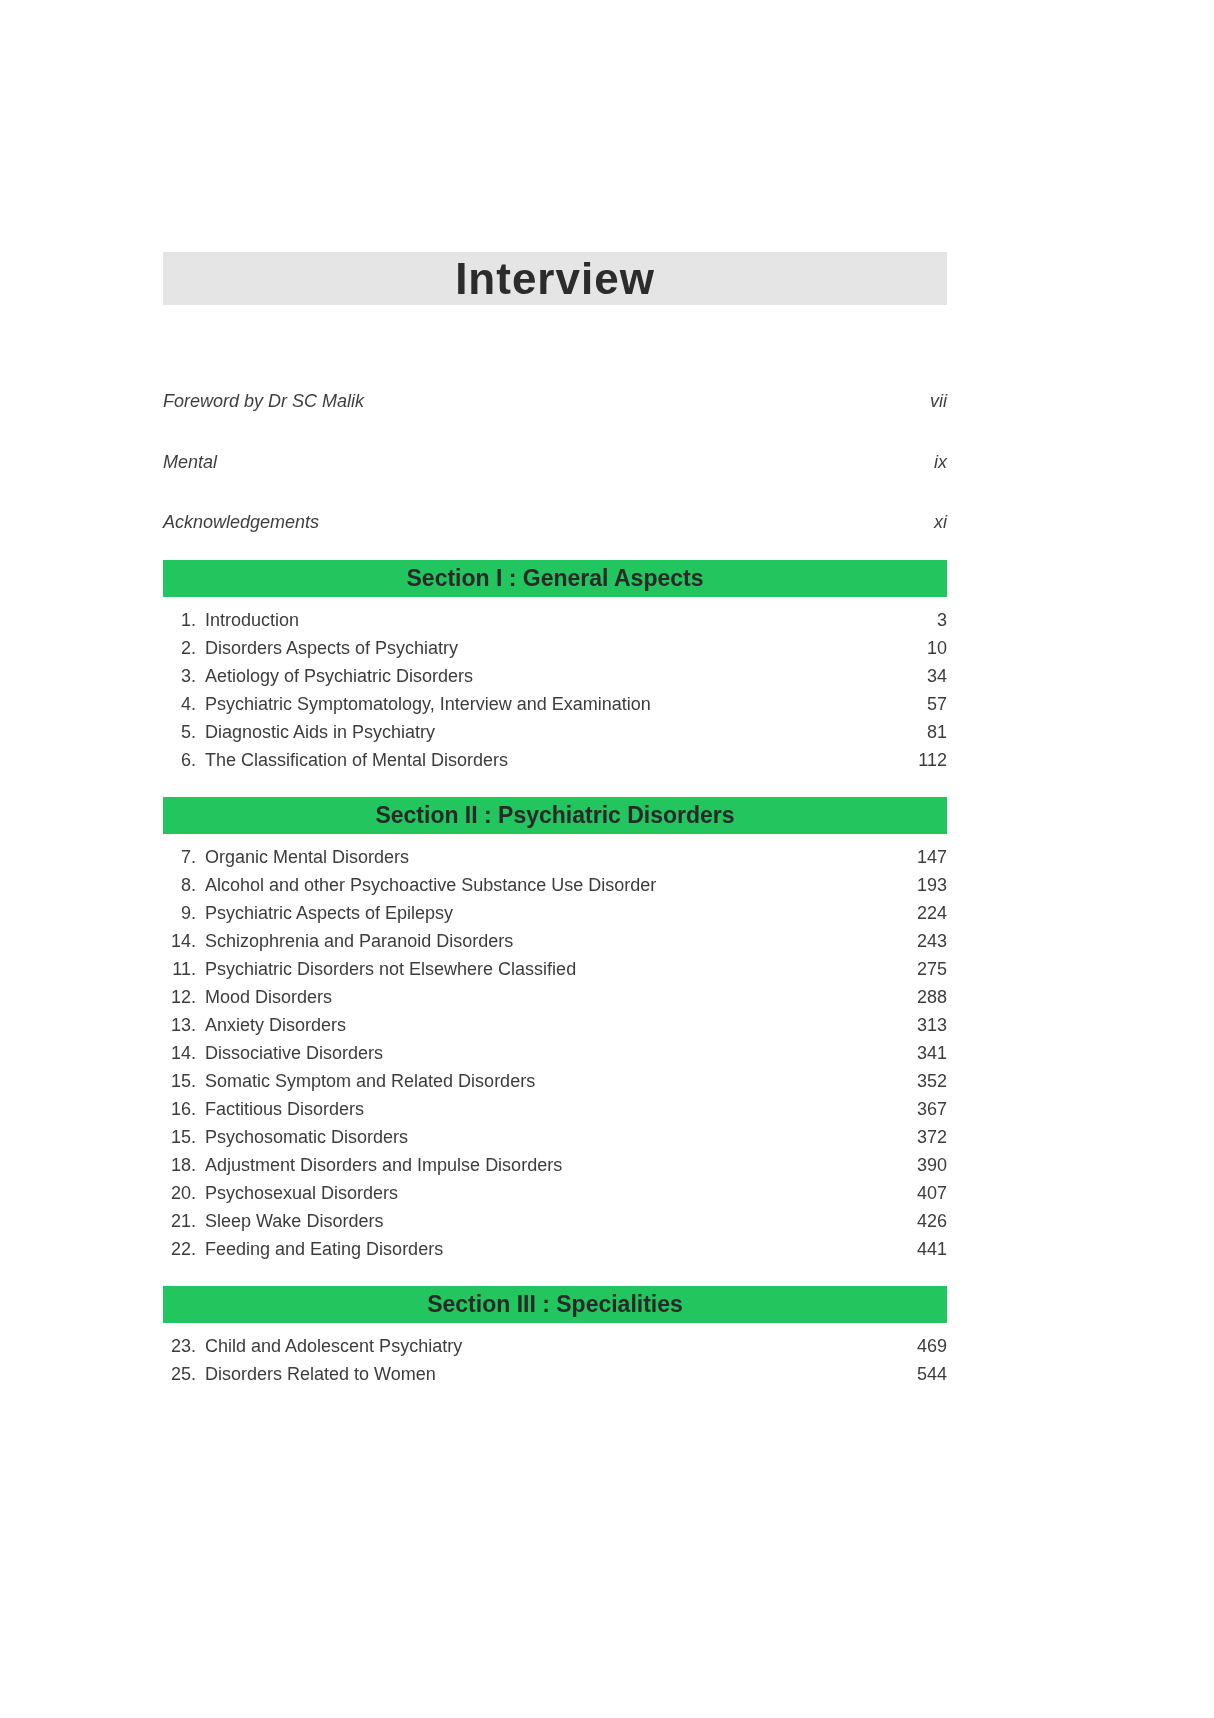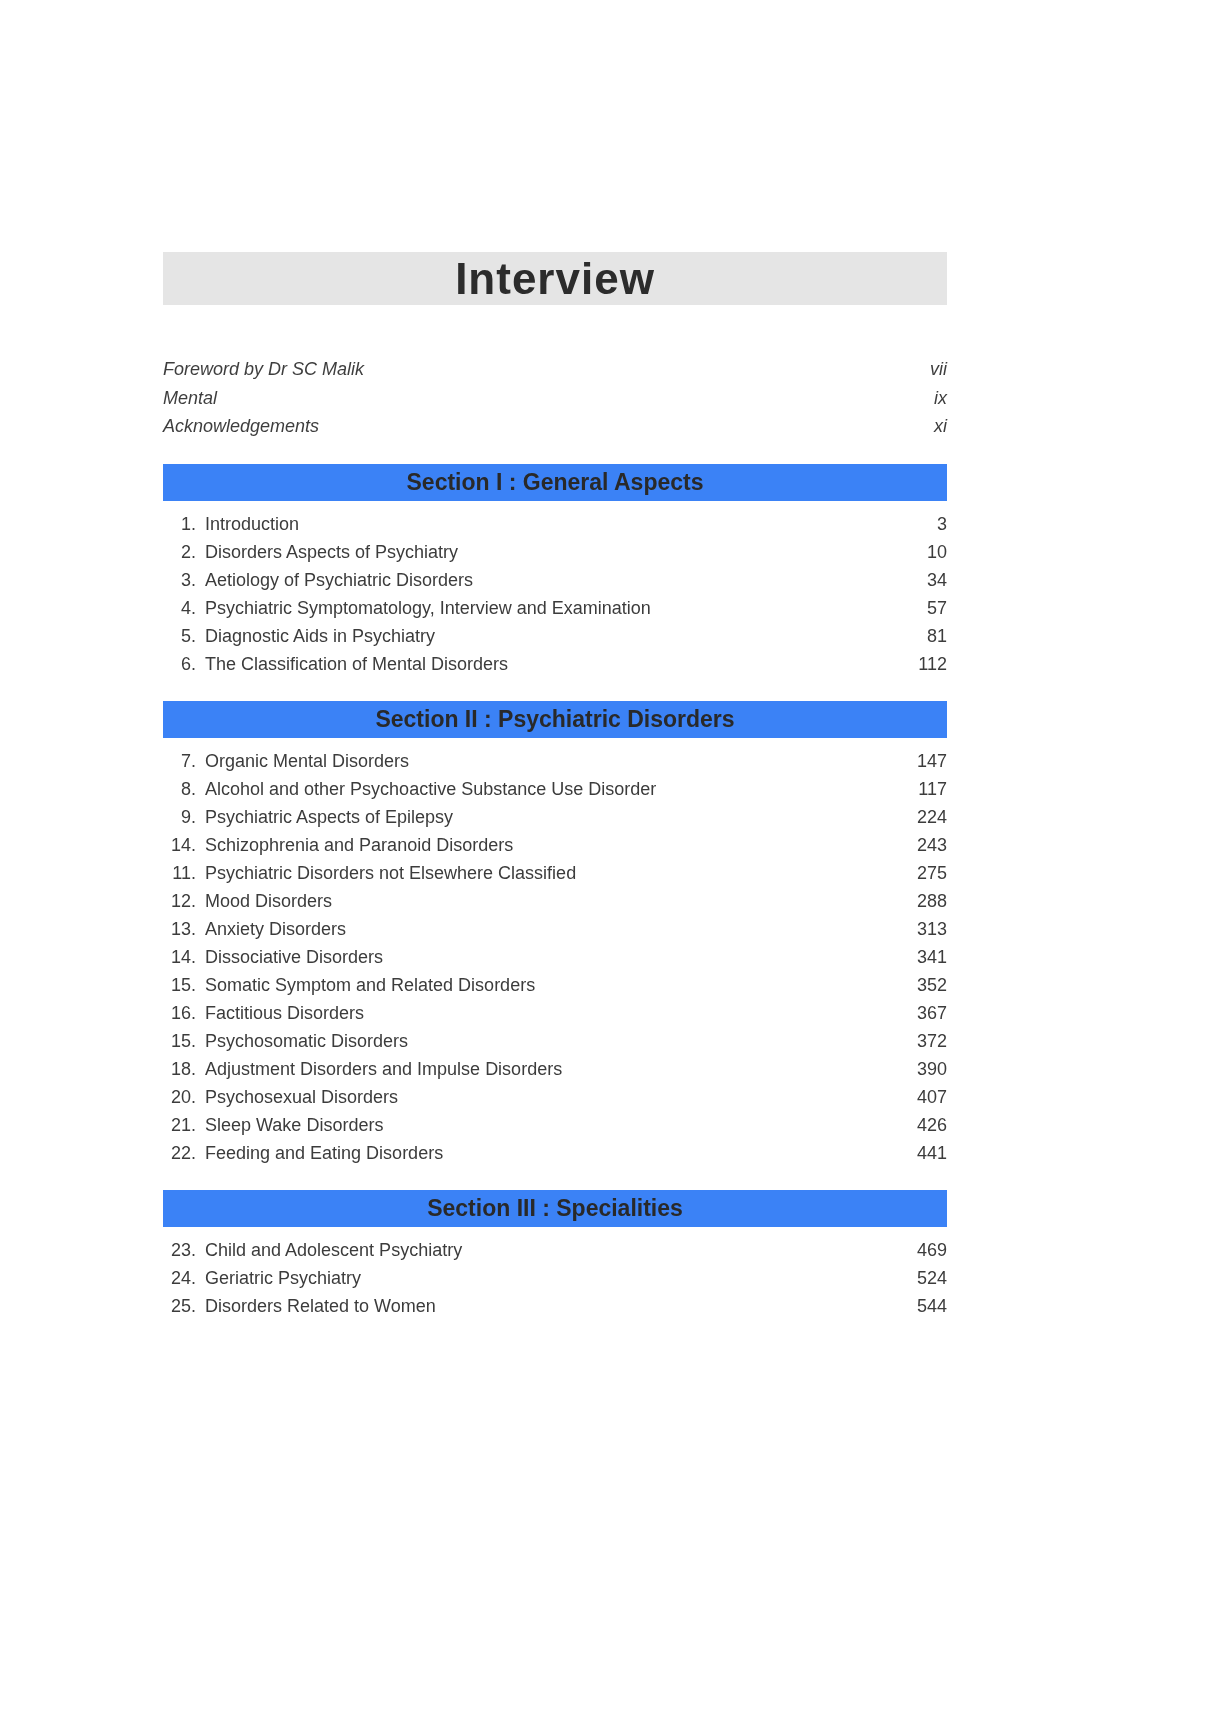--- a/index.html
+++ b/index.html
@@ -35,25 +35,25 @@
     margin-top: 50px;
     font-style: italic;
     font-size: 18px;
     color: #3e3e3e;
   }
   .front-row {
     display: flex;
     align-items: baseline;
     line-height: 28.5px;
   }
-  .front-label { flex: 1 1 auto; }
+  .front-label { flex: 1 1 auto; margin-top: 32px; }
   .front-page { text-align: right; }
   .section-banner {
     height: 37px;
-    background: #3b82f6;
+    background: #22c55e;
     display: flex;
     align-items: center;
     justify-content: center;
     margin-top: 23px;
   }
   .section-title {
     font-size: 23px;
     font-weight: bold;
     color: #292929;
   }
@@ -150,21 +150,21 @@
     <div class="entries">
   <div class="entry-row">
     <span class="entry-num">7.</span>
     <span class="entry-title">Organic Mental Disorders</span>
     <span class="entry-page">147</span>
   </div>
 
   <div class="entry-row">
     <span class="entry-num">8.</span>
     <span class="entry-title">Alcohol and other Psychoactive Substance Use Disorder</span>
-    <span class="entry-page">117</span>
+    <span class="entry-page">193</span>
   </div>
 
   <div class="entry-row">
     <span class="entry-num">9.</span>
     <span class="entry-title">Psychiatric Aspects of Epilepsy</span>
     <span class="entry-page">224</span>
   </div>
 
   <div class="entry-row">
     <span class="entry-num">14.</span>
@@ -245,25 +245,20 @@
     <div class="section-banner">
       <h2 class="section-title">Section III : Specialities</h2>
     </div>
     <div class="entries">
   <div class="entry-row">
     <span class="entry-num">23.</span>
     <span class="entry-title">Child and Adolescent Psychiatry</span>
     <span class="entry-page">469</span>
   </div>
 
-  <div class="entry-row">
-    <span class="entry-num">24.</span>
-    <span class="entry-title">Geriatric Psychiatry</span>
-    <span class="entry-page">524</span>
-  </div>
 
   <div class="entry-row">
     <span class="entry-num">25.</span>
     <span class="entry-title">Disorders Related to Women</span>
     <span class="entry-page">544</span>
   </div>
 </div>
   </section>
 </div>
 

